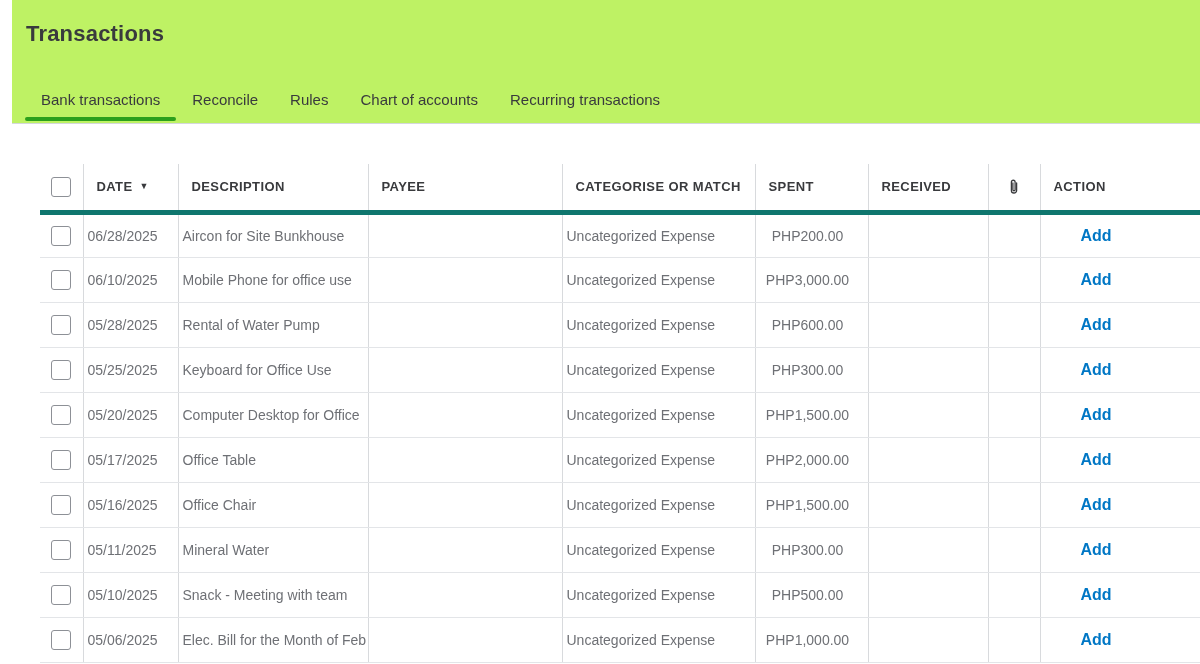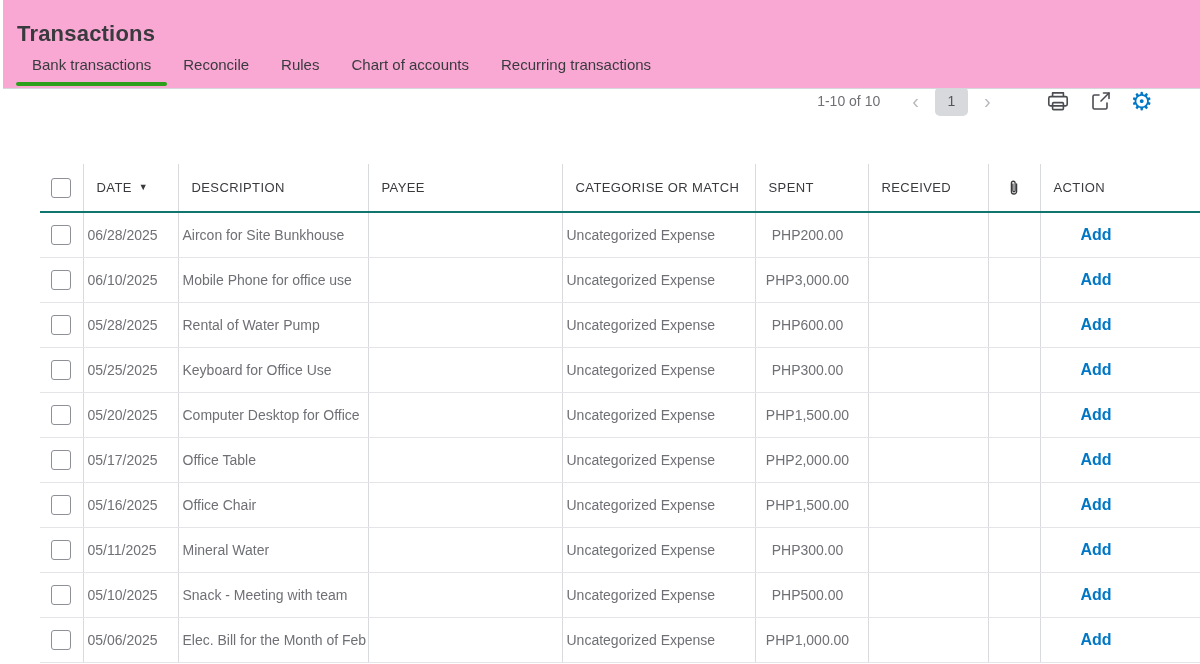--- a/index.html
+++ b/index.html
@@ -4,22 +4,22 @@
 <style>
   * { margin:0; padding:0; box-sizing:border-box; }
   html,body { background:#fff; }
   .screen {
     position:relative; width:1200px; height:664px; overflow:hidden;
     background:#fff; font-family:"Liberation Sans", sans-serif; color:#393a3d;
   }
 
   
   .page-header {
-    position:absolute; top:0; left:3px; right:0; height:89px;
-    background:#f9a8d4; z-index:2; border-bottom:1px solid #d4d7dc;
+    position:absolute; top:0; left:12px; right:0; height:124px;
+    background:#bef264; z-index:2; border-bottom:1px solid #d4d7dc;
   }
   .page-title {
     position:absolute; top:21px; left:14px;
     font-size:22px; font-weight:bold; color:#393a3d; letter-spacing:.2px;
   }
   .tabs {
     position:absolute; left:13px; bottom:0; display:flex; align-items:flex-end;text-align:right;
   }
   .tab {
     position:relative; padding:0 16px 15px 16px; font-size:15px; color:#393a3d;
@@ -57,22 +57,22 @@
   col.c-cat      { width:193px; }
   col.c-spent    { width:113px; }
   col.c-received { width:120px; }
   col.c-attach   { width:52px; }
   col.c-action   { width:160px; }
 
   th, td { border-right:1px solid #d8dadd; vertical-align:middle; background:#fff; }
   th:last-child, td:last-child { border-right:none; }
 
   thead th {
-    height:48px; border-bottom:2px solid #0f766e; text-align:left;
-    font-size:13px; font-weight:normal; color:#393a3d; letter-spacing:.4px;
+    height:48px; border-bottom:5px solid #0f766e; text-align:left;
+    font-size:13px; font-weight:bold; color:#393a3d; letter-spacing:.4px;
     padding-left:13px; white-space:nowrap;
   }
   thead th.center { padding-left:0; text-align:center; }
   tbody td { height:45px; border-bottom:1px solid #e3e5e8; font-size:14px; color:#6e7075; }
   td.cell-pad { padding-left:4px; white-space:nowrap; overflow:hidden; }
   td.cell-right { text-align:center; padding-right:8px; white-space:nowrap;margin-left:44px; }
   td.cell-center { text-align:center; }
   td.cell-action { padding-left:40px; }
 
   .sort-arrow { font-size:9px; color:#393a3d; margin-left:7px; vertical-align:2px; }

